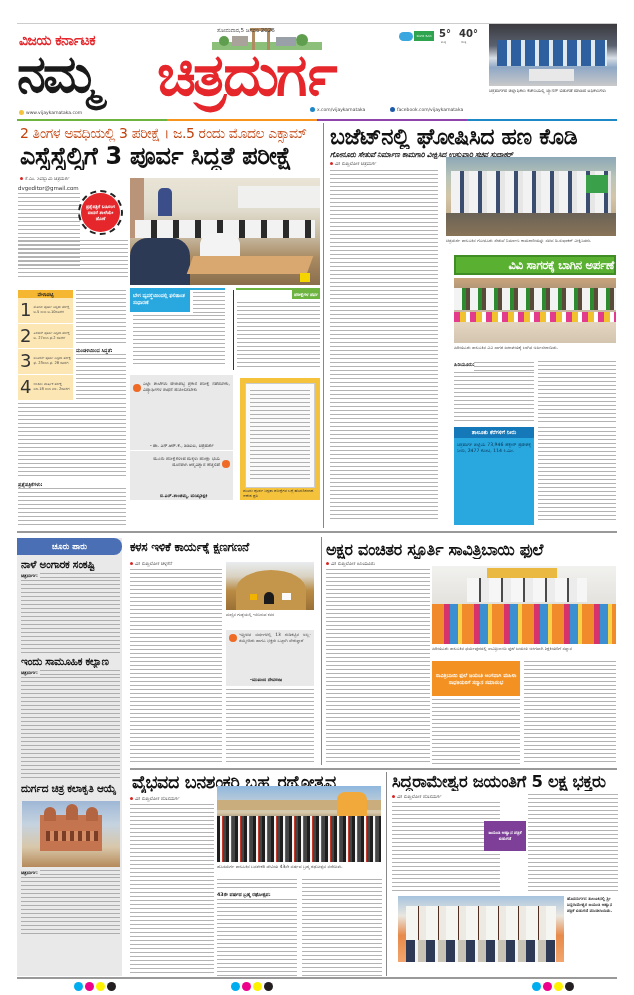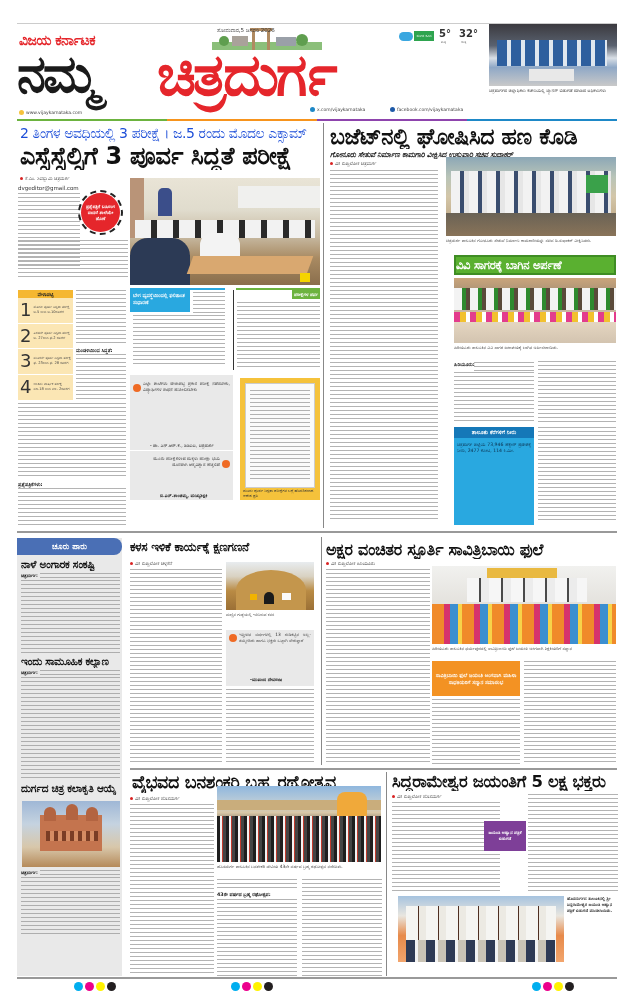--- a/index.html
+++ b/index.html
@@ -50,40 +50,40 @@
   </div>
   <div class="abs" style="left:373px;top:83px;display:flex;align-items:center;gap:2px">
     <span style="width:5px;height:5px;border-radius:50%;background:#1e5aa8;display:block"></span>
     <span style="font-size:4.5px;color:#444">facebook.com/vijaykarnataka</span>
   </div>
 
   <div class="abs" style="left:382px;top:4px;width:100px;height:20px">
     <span class="abs" style="left:0;top:4px;width:14px;height:9px;background:#3aa7e0;border-radius:6px"></span>
     <span class="abs" style="left:15px;top:3px;width:20px;height:10px;background:#2ea44f;color:#fff;font-size:3.5px;text-align:center;line-height:10px;overflow:hidden">ಮೋಡ ಕವಿದ</span>
     <span class="abs" style="left:40px;top:0;font-size:10px;font-weight:bold;color:#333">5°</span>
-    <span class="abs" style="left:60px;top:0;font-size:10px;font-weight:bold;color:#333">32°</span>
+    <span class="abs" style="left:60px;top:0;font-size:10px;font-weight:bold;color:#333">40°</span>
     <span class="abs" style="left:42px;top:12px;font-size:3px;color:#555">ಕನಿಷ್ಠ</span>
     <span class="abs" style="left:62px;top:12px;font-size:3px;color:#555">ಗರಿಷ್ಠ</span>
   </div>
 </div>
 
 <div class="abs photo" style="left:489px;top:24px;width:128px;height:62px;background:linear-gradient(180deg,#3b3a3f 0%,#5a6270 35%,#d9dfe6 55%,#8fa8c6 70%,#c9c9c9 100%)">
   <div style="position:absolute;left:8px;top:16px;width:110px;height:26px;background:repeating-linear-gradient(90deg,#2e5f9e 0,#2e5f9e 10px,#dfe7ef 10px,#dfe7ef 14px)"></div>
   <div style="position:absolute;left:40px;top:45px;width:45px;height:12px;background:#e8e8e8"></div>
 </div>
 <div class="abs cap" style="left:489px;top:88px;width:128px;height:28px">ಚಿತ್ರದುರ್ಗದ ಜಿಲ್ಲಾಧಿಕಾರಿ ಕಚೇರಿಯಲ್ಲಿ ಬ್ಯಾನರ್ ಬಿಡುಗಡೆ ಮಾಡಿದ ಅಧಿಕಾರಿಗಳು</div>
 
 <div class="abs" style="left:17px;top:119px;width:600px;height:2px;display:flex">
   <span style="flex:1;background:#6cb33f"></span>
     <span style="flex:1;background:#f7941d"></span>
     <span style="flex:1;background:#8e44ad"></span>
     <span style="flex:1;background:#1e88c7"></span>
 </div>
 
-<div class="abs" style="left:20px;top:125px;font-size:14px;color:#1d4ed8;white-space:nowrap;letter-spacing:-0.4px">2 ತಿಂಗಳ ಅವಧಿಯಲ್ಲಿ 3 ಪರೀಕ್ಷೆ । ಜ.5 ರಂದು ಮೊದಲ ಎಕ್ಸಾಮ್</div>
+<div class="abs" style="left:20px;top:125px;font-size:14px;color:#c2410c;white-space:nowrap;letter-spacing:-0.4px">2 ತಿಂಗಳ ಅವಧಿಯಲ್ಲಿ 3 ಪರೀಕ್ಷೆ । ಜ.5 ರಂದು ಮೊದಲ ಎಕ್ಸಾಮ್</div>
 <div class="abs hl" style="left:20px;top:142px;font-size:24px;width:300px">ಎಸ್ಸೆಸ್ಸೆಲ್ಸಿಗೆ 3 ಪೂರ್ವ ಸಿದ್ಧತೆ ಪರೀಕ್ಷೆ</div>
 
 <div class="abs byline" style="left:20px;top:176px">
   <span class="dot"></span>
   <span>ಕೆ.ಎಂ. ಶಿವಸ್ವಾಮಿ ಚಿತ್ರದುರ್ಗ</span>
 </div>
 <div class="abs" style="left:18px;top:185px;font-size:5.5px;color:#333">dvgeditor@gmail.com</div>
 <div class="abs txt lines" style="left:18px;top:193px;width:62px;height:75px"></div>
 
 <div class="abs" style="left:78px;top:190px;width:45px;height:45px;border-radius:50%;border:2px dashed #222"></div>
@@ -165,21 +165,21 @@
   <span>ವಿಕ ಸುದ್ದಿಲೋಕ ಚಿತ್ರದುರ್ಗ</span>
 </div>
 <div class="abs txt lines" style="left:330px;top:170px;width:108px;height:352px"></div>
 <div class="abs photo" style="left:446px;top:157px;width:170px;height:79px;background:linear-gradient(180deg,#8ca7b6 0%,#b8c4b8 25%,#d3c6a8 50%,#b69a76 100%)">
   <div style="position:absolute;left:5px;top:14px;width:160px;height:42px;background:repeating-linear-gradient(90deg,#f2f2f2 0,#f2f2f2 9px,#3a4d6e 9px,#3a4d6e 13px,#e6e6e6 13px,#e6e6e6 18px)"></div>
   <div style="position:absolute;left:140px;top:18px;width:22px;height:18px;background:#3aa14a"></div>
   <div style="position:absolute;left:0;top:56px;width:170px;height:23px;background:linear-gradient(180deg,#2c2c2c 0%,#6b5a45 100%);opacity:.6"></div>
 </div>
 <div class="abs cap" style="left:446px;top:238px;width:170px;height:12px;font-size:4.4px;line-height:5.5px">ಚಿತ್ರದುರ್ಗ ತಾಲೂಕಿನ ಗೋನೂರು ಸೇತುವೆ ನಿರ್ಮಾಣ ಕಾಮಗಾರಿಯನ್ನು ಸಚಿವ ಡಿ.ಸುಧಾಕರ್ ವೀಕ್ಷಿಸಿದರು.</div>
 
-<div class="abs" style="left:454px;top:255px;width:162px;height:20px;background:#5ab030;border:2px solid #3f8d24;display:flex;align-items:center;justify-content:flex-start">
+<div class="abs" style="left:454px;top:255px;width:162px;height:20px;background:#5ab030;border:2px solid #3f8d24;display:flex;align-items:center;justify-content:flex-end">
   <span style="font-size:11.5px;font-weight:bold;color:#fff;white-space:nowrap;letter-spacing:-0.3px">ವಿವಿ ಸಾಗರಕ್ಕೆ ಬಾಗಿನ ಅರ್ಪಣೆ</span>
 </div>
 <div class="abs photo" style="left:454px;top:278px;width:162px;height:65px;background:linear-gradient(180deg,#caa57c 0%,#9f8b73 30%,#e6d7c2 65%,#d3c4b0 100%)">
   <div style="position:absolute;left:0;top:10px;width:162px;height:22px;background:repeating-linear-gradient(90deg,#f3f3f3 0,#f3f3f3 8px,#2e8a2e 8px,#2e8a2e 12px,#5a4a3a 12px,#5a4a3a 16px)"></div>
   <div style="position:absolute;left:0;top:34px;width:162px;height:10px;background:repeating-linear-gradient(90deg,#e33c8c 0,#e33c8c 6px,#f2c12e 6px,#f2c12e 12px,#ffffff 12px,#ffffff 16px)"></div>
 </div>
 <div class="abs cap" style="left:454px;top:345px;width:162px;height:12px;font-size:4.4px;line-height:5.5px">ಹಿರಿಯೂರು ತಾಲೂಕಿನ ವಿವಿ ಸಾಗರ ಜಲಾಶಯಕ್ಕೆ ಬಾಗಿನ ಅರ್ಪಿಸಲಾಯಿತು.</div>
 <div class="abs" style="left:454px;top:361px;font-size:5px;font-weight:bold;color:#111">ಹಿರಿಯೂರು:</div>
 <div class="abs txt lines" style="left:474px;top:362px;width:60px;height:9px"></div>
 <div class="abs txt lines" style="left:454px;top:372px;width:80px;height:52px"></div>

